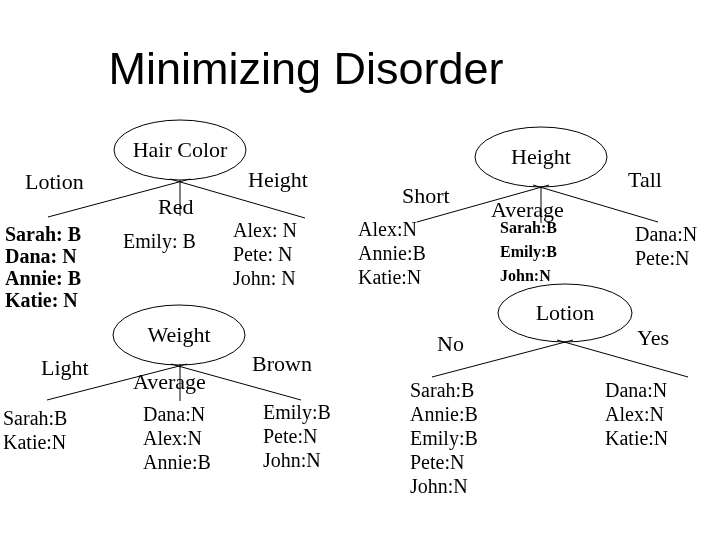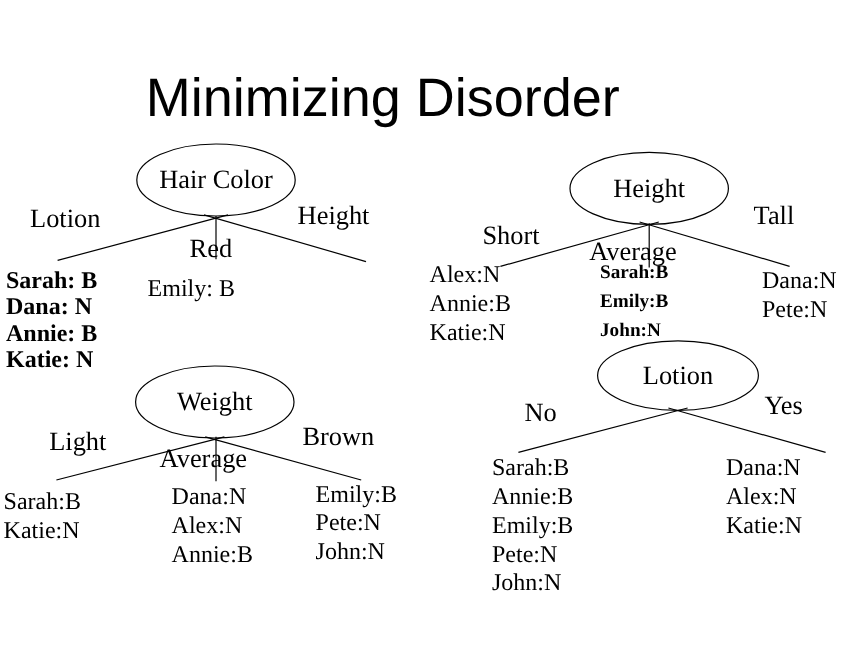--- a/index.html
+++ b/index.html
@@ -7,21 +7,21 @@
     position:relative;
     width:720px;height:540px;
     background:#ffffff;
     overflow:hidden;
     font-family:"Liberation Serif", serif;
     color:#000;
   }
   .title{
     position:absolute;
     left:0; top:40px; width:584px;
-    margin:16px;
+    margin:3px;
     text-align:center;
     font-family:"Liberation Sans", sans-serif;
     font-weight:400;
     font-size:45px;
     line-height:52px;
     color:#000;
     padding-left:11px;
   }
   .lines{position:absolute;left:0;top:0;}
   .node-label{
@@ -76,20 +76,23 @@
 
   <div class="node-label" style="left:114px;top:135px;width:132px">Hair Color</div>
   <div class="branch-label" style="left:25px;top:169px">Lotion</div>
   <div class="branch-label" style="left:158px;top:194px">Red</div>
   <div class="branch-label" style="left:248px;top:167px">Height</div>
   <div class="leaves tight" style="left:5px;top:223px">Sarah: B
 Dana: N
 Annie: B
 Katie: N</div>
   <div class="leaves" style="left:123px;top:229px">Emily: B</div>
+  <div class="leaves" style="left:233px;top:218px">Alex: N
+Pete: N
+John: N</div>
 
   <div class="node-label" style="left:475px;top:142px;width:132px">Height</div>
   <div class="branch-label" style="left:402px;top:183px">Short</div>
   <div class="branch-label" style="left:491px;top:197px">Average</div>
   <div class="branch-label" style="left:628px;top:167px">Tall</div>
   <div class="leaves" style="left:358px;top:217px">Alex:N
 Annie:B
 Katie:N</div>
   <div class="leaves small-bold" style="left:500px;top:216px">Sarah:B
 Emily:B

